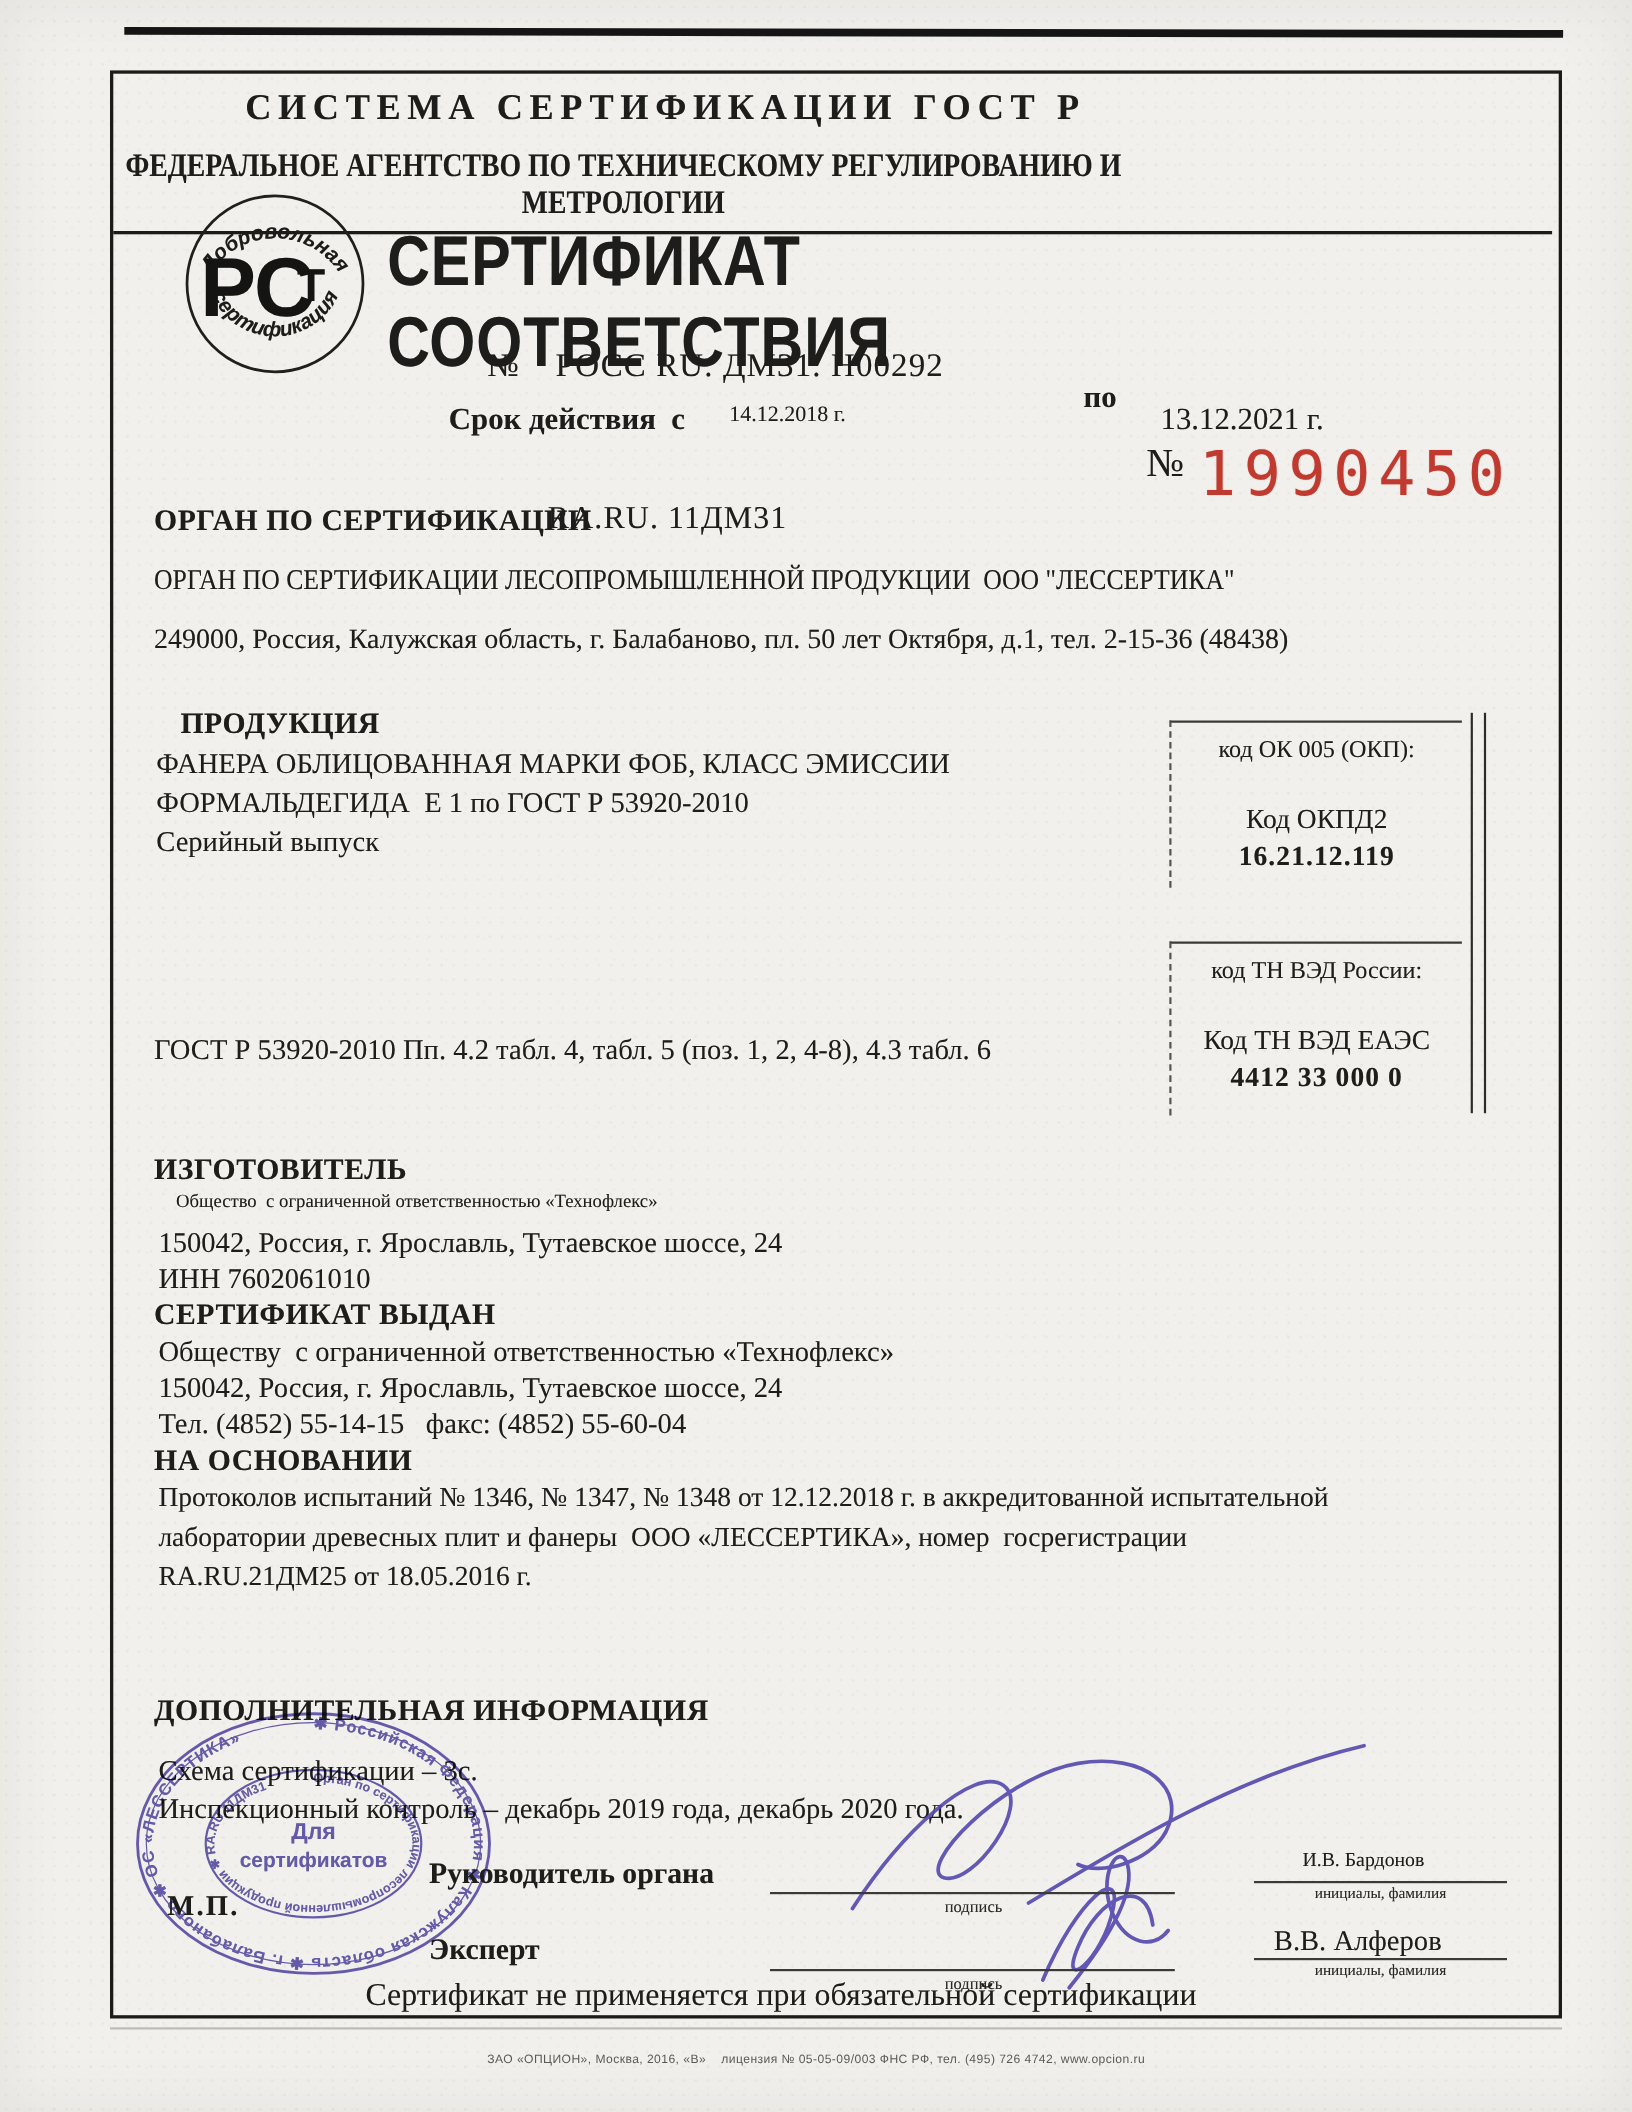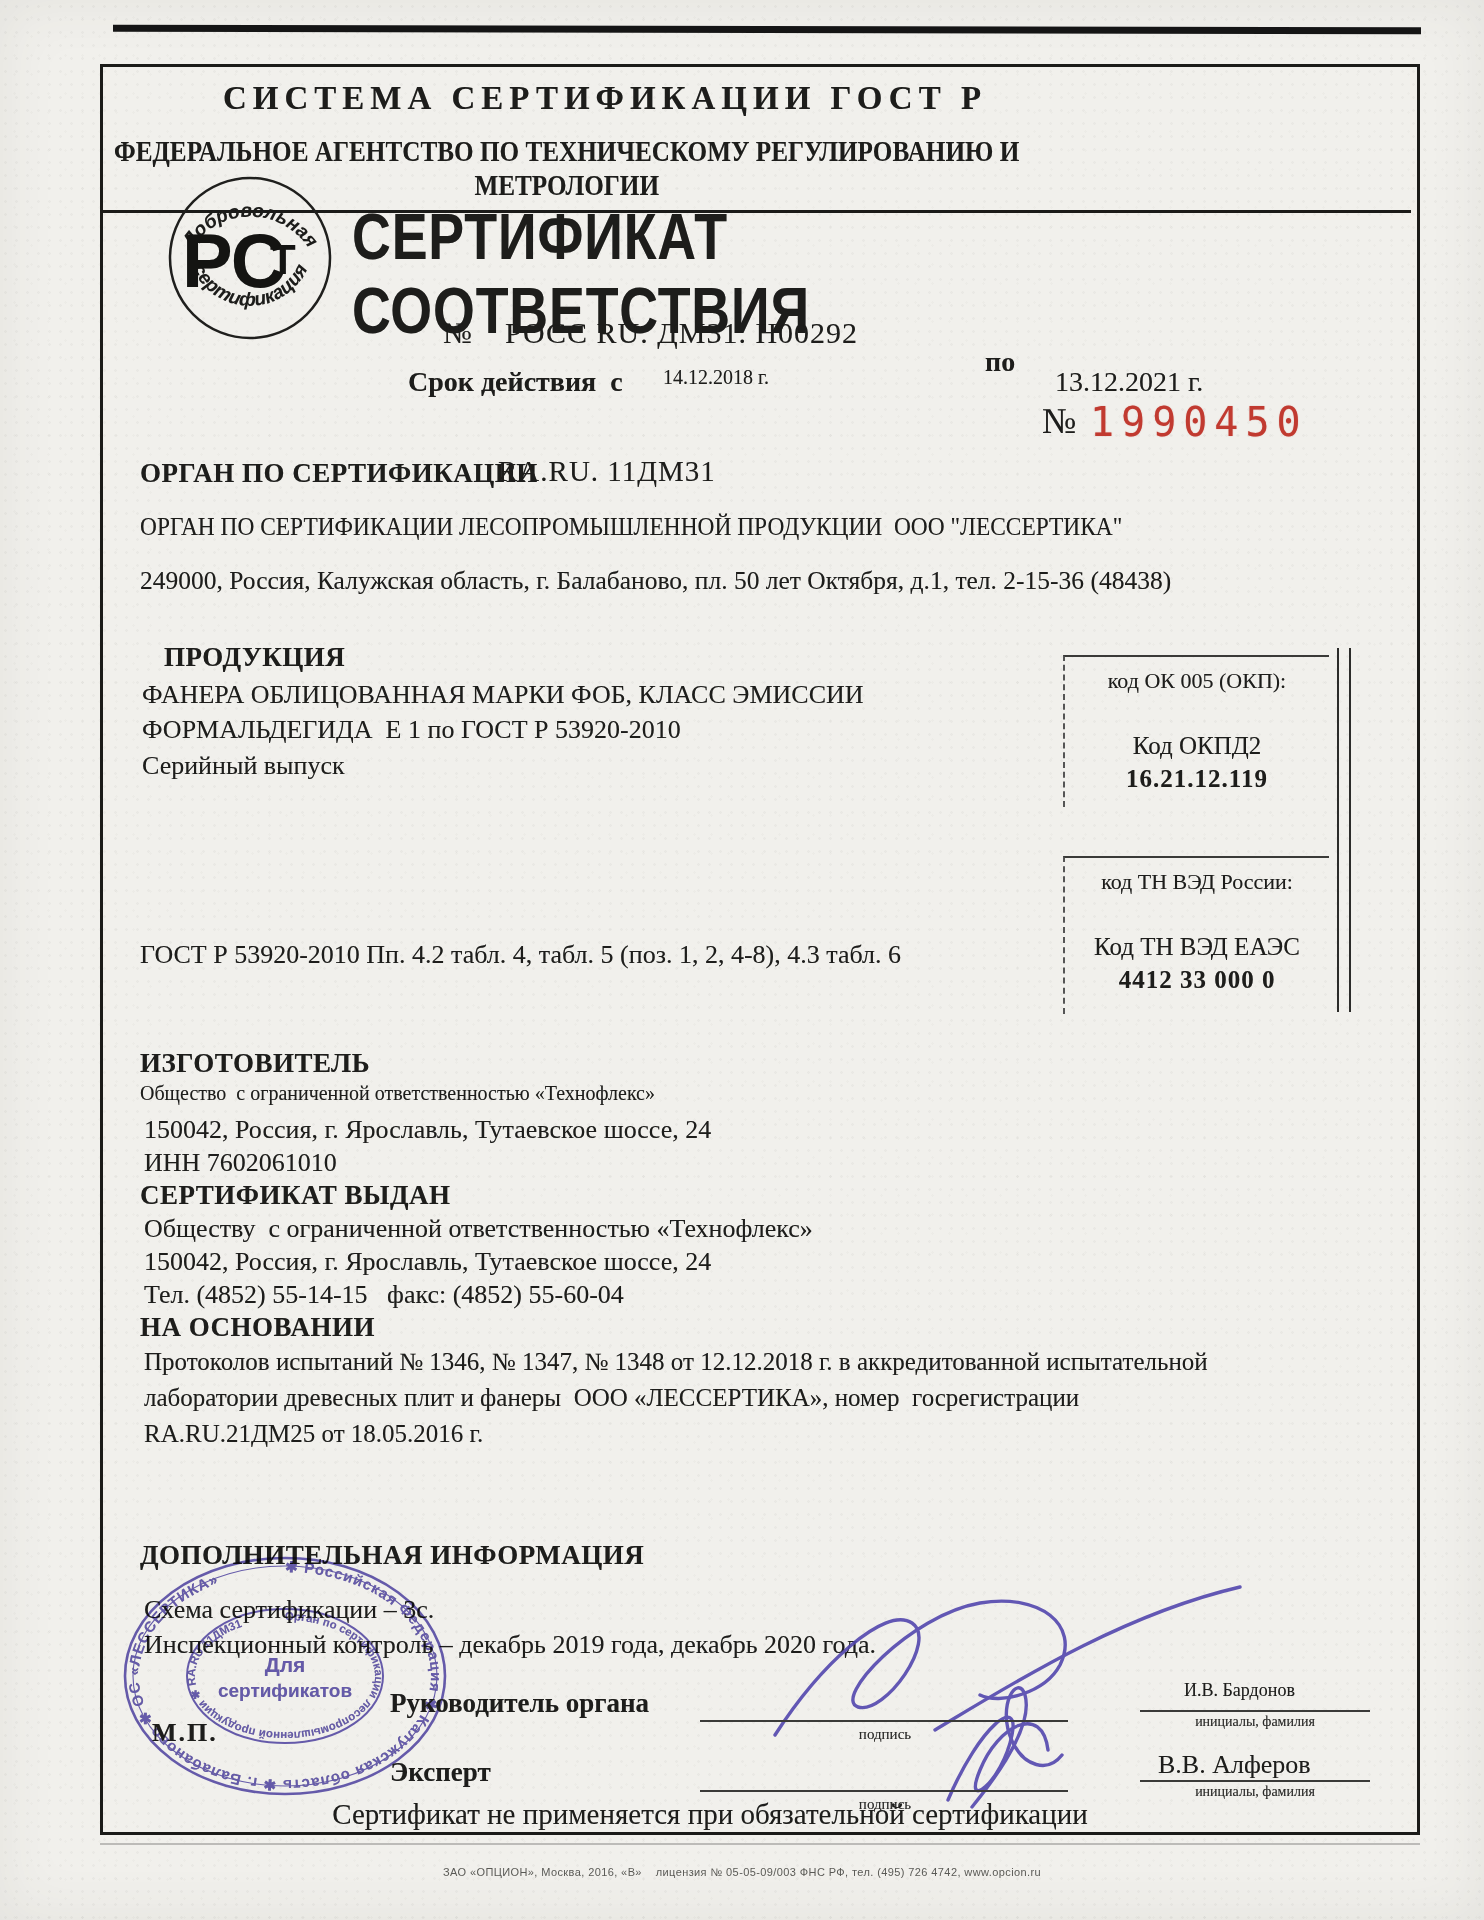--- a/index.html
+++ b/index.html
@@ -69,21 +69,21 @@
 
   <div class="abs" style="left:443px;top:316px;font-size:30px;">№</div>
   <div class="abs pre" style="left:505px;top:316px;font-size:30px;letter-spacing:1px;">РОСС RU. ДМ31. Н00292</div>
 
   <div class="abs b pre" style="left:408px;top:366px;font-size:28px;">Срок действия  с</div>
   <div class="abs" style="left:663px;top:366px;font-size:20px;">14.12.2018 г.</div>
   <div class="abs b" style="left:985px;top:346px;font-size:28px;">по</div>
   <div class="abs" style="left:1055px;top:366px;font-size:28px;">13.12.2021 г.</div>
 
   <div class="abs" style="left:1042px;top:400px;font-size:36px;">№</div>
-  <div class="abs mono" style="left:1090px;top:399px;font-size:40px;letter-spacing:7px;color:#c13a30;text-shadow:0 0 1px rgba(193,58,48,.5);">1990450</div>
+  <div class="abs mono" style="left:1090px;top:399px;font-size:56px;letter-spacing:7px;color:#c13a30;text-shadow:0 0 1px rgba(193,58,48,.5);">1990450</div>
 
   <div class="abs b" style="left:140px;top:458px;font-size:27px;letter-spacing:.5px;">ОРГАН ПО СЕРТИФИКАЦИИ</div>
   <div class="abs pre" style="left:498px;top:455px;font-size:29px;letter-spacing:1px;">RA.RU. 11ДМ31</div>
   <div class="abs condensed90 pre" style="left:140px;top:512px;font-size:26px;width:1160px;">ОРГАН ПО СЕРТИФИКАЦИИ ЛЕСОПРОМЫШЛЕННОЙ ПРОДУКЦИИ  ООО "ЛЕССЕРТИКА"</div>
   <div class="abs" style="left:140px;top:566px;font-size:25.5px;width:1120px;">249000, Россия, Калужская область, г. Балабаново, пл. 50 лет Октября, д.1, тел. 2-15-36 (48438)</div>
 
   <div class="abs b" style="left:140px;top:642px;font-size:27px;letter-spacing:.5px;margin-left:24px;">ПРОДУКЦИЯ</div>
   <div class="abs" style="left:142px;top:680px;font-size:26px;">ФАНЕРА ОБЛИЦОВАННАЯ МАРКИ ФОБ, КЛАСС ЭМИССИИ</div>
   <div class="abs pre" style="left:142px;top:715px;font-size:26px;">ФОРМАЛЬДЕГИДА  Е 1 по ГОСТ Р 53920-2010</div>
   <div class="abs" style="left:142px;top:751px;font-size:26px;">Серийный выпуск</div>
@@ -99,21 +99,21 @@
 
   <div class="abs" style="left:140px;top:940px;font-size:26px;width:980px;">ГОСТ Р 53920-2010 Пп. 4.2 табл. 4, табл. 5 (поз. 1, 2, 4-8), 4.3 табл. 6</div>
 
   <div class="abs codebox" style="left:1063px;top:856px;width:264px;height:156px;">
     <div class="t1">код ТН ВЭД России:</div>
     <div class="t2">Код ТН ВЭД ЕАЭС</div>
     <div class="t3">4412 33 000 0</div>
   </div>
 
   <div class="abs b" style="left:140px;top:1048px;font-size:27px;letter-spacing:.5px;">ИЗГОТОВИТЕЛЬ</div>
-  <div class="abs pre" style="left:140px;top:1082px;font-size:20px;">Общество  с ограниченной ответственностью «Технофлекс»</div>
+  <div class="abs pre" style="left:160px;top:1082px;font-size:17px;">Общество  с ограниченной ответственностью «Технофлекс»</div>
   <div class="abs" style="left:144px;top:1115px;font-size:26px;">150042, Россия, г. Ярославль, Тутаевское шоссе, 24</div>
   <div class="abs" style="left:144px;top:1148px;font-size:26px;">ИНН 7602061010</div>
 
   <div class="abs b" style="left:140px;top:1180px;font-size:27px;letter-spacing:.5px;">СЕРТИФИКАТ ВЫДАН</div>
   <div class="abs pre" style="left:144px;top:1214px;font-size:26px;">Обществу  с ограниченной ответственностью «Технофлекс»</div>
   <div class="abs" style="left:144px;top:1247px;font-size:26px;">150042, Россия, г. Ярославль, Тутаевское шоссе, 24</div>
   <div class="abs pre" style="left:144px;top:1280px;font-size:26px;">Тел. (4852) 55-14-15   факс: (4852) 55-60-04</div>
 
   <div class="abs b" style="left:140px;top:1312px;font-size:27px;letter-spacing:.5px;">НА ОСНОВАНИИ</div>
   <div class="abs" style="left:144px;top:1348px;font-size:25px;width:1100px;">Протоколов испытаний № 1346, № 1347, № 1348 от 12.12.2018 г. в аккредитованной испытательной</div>

